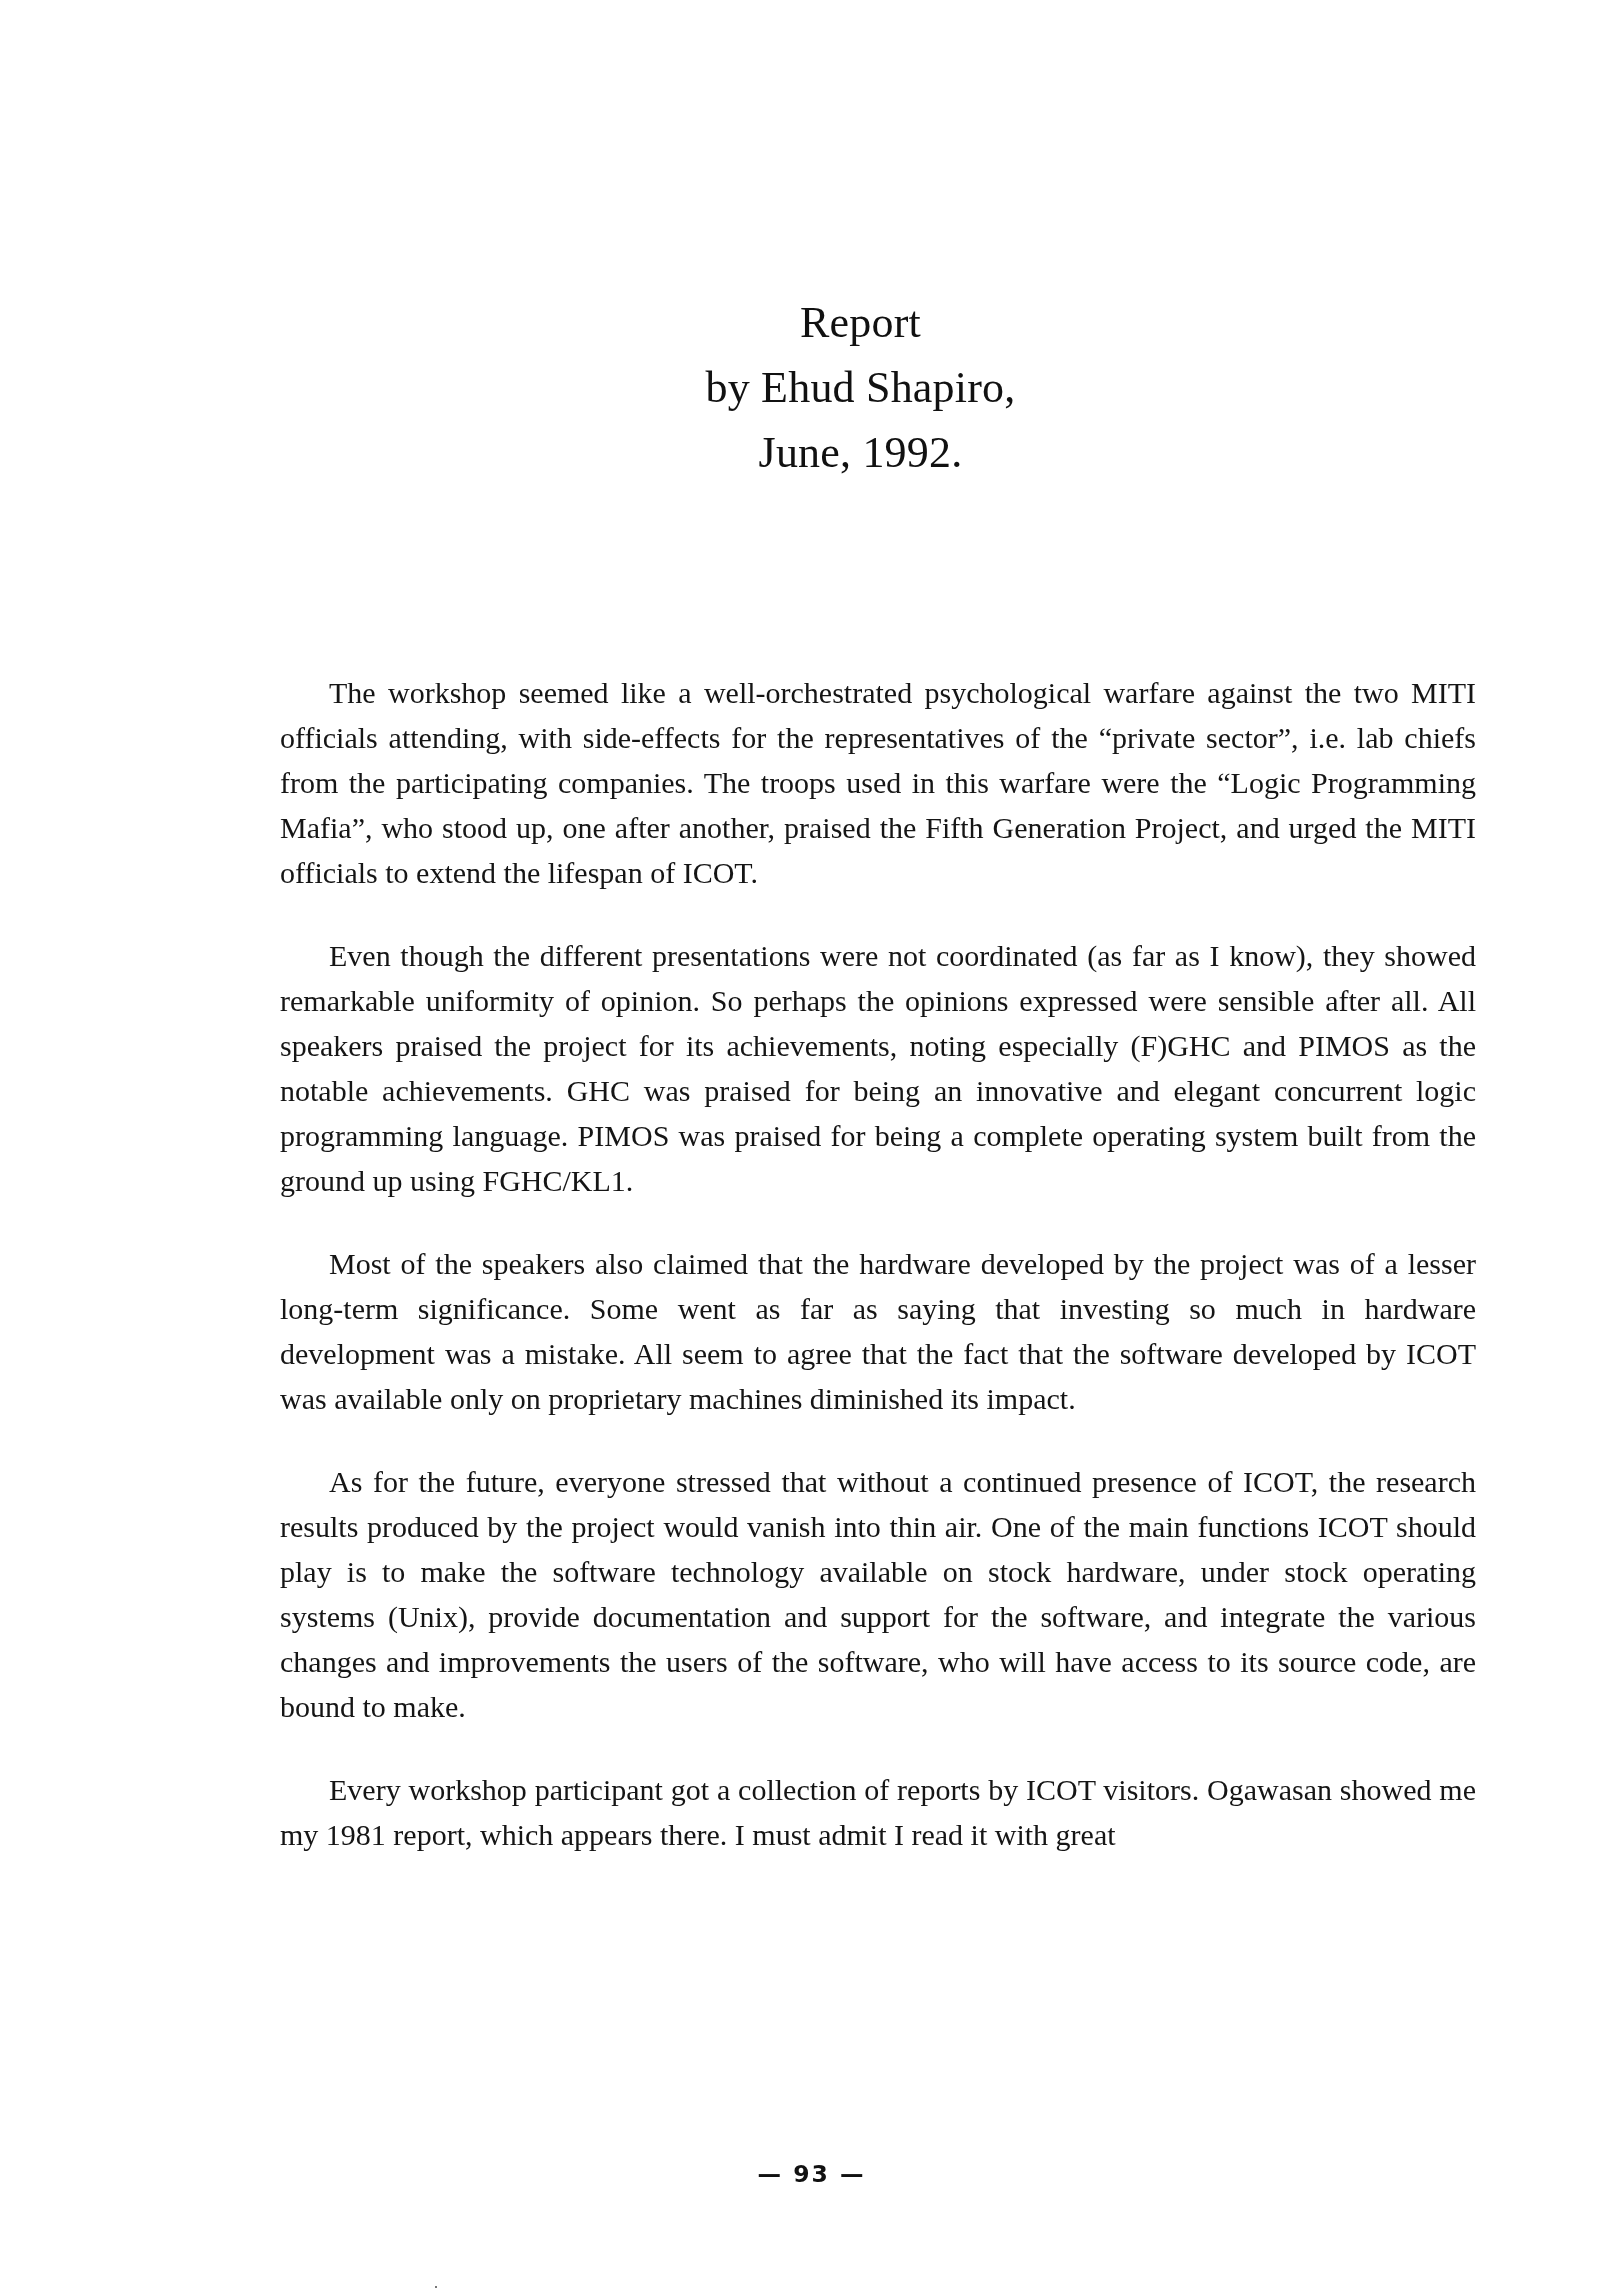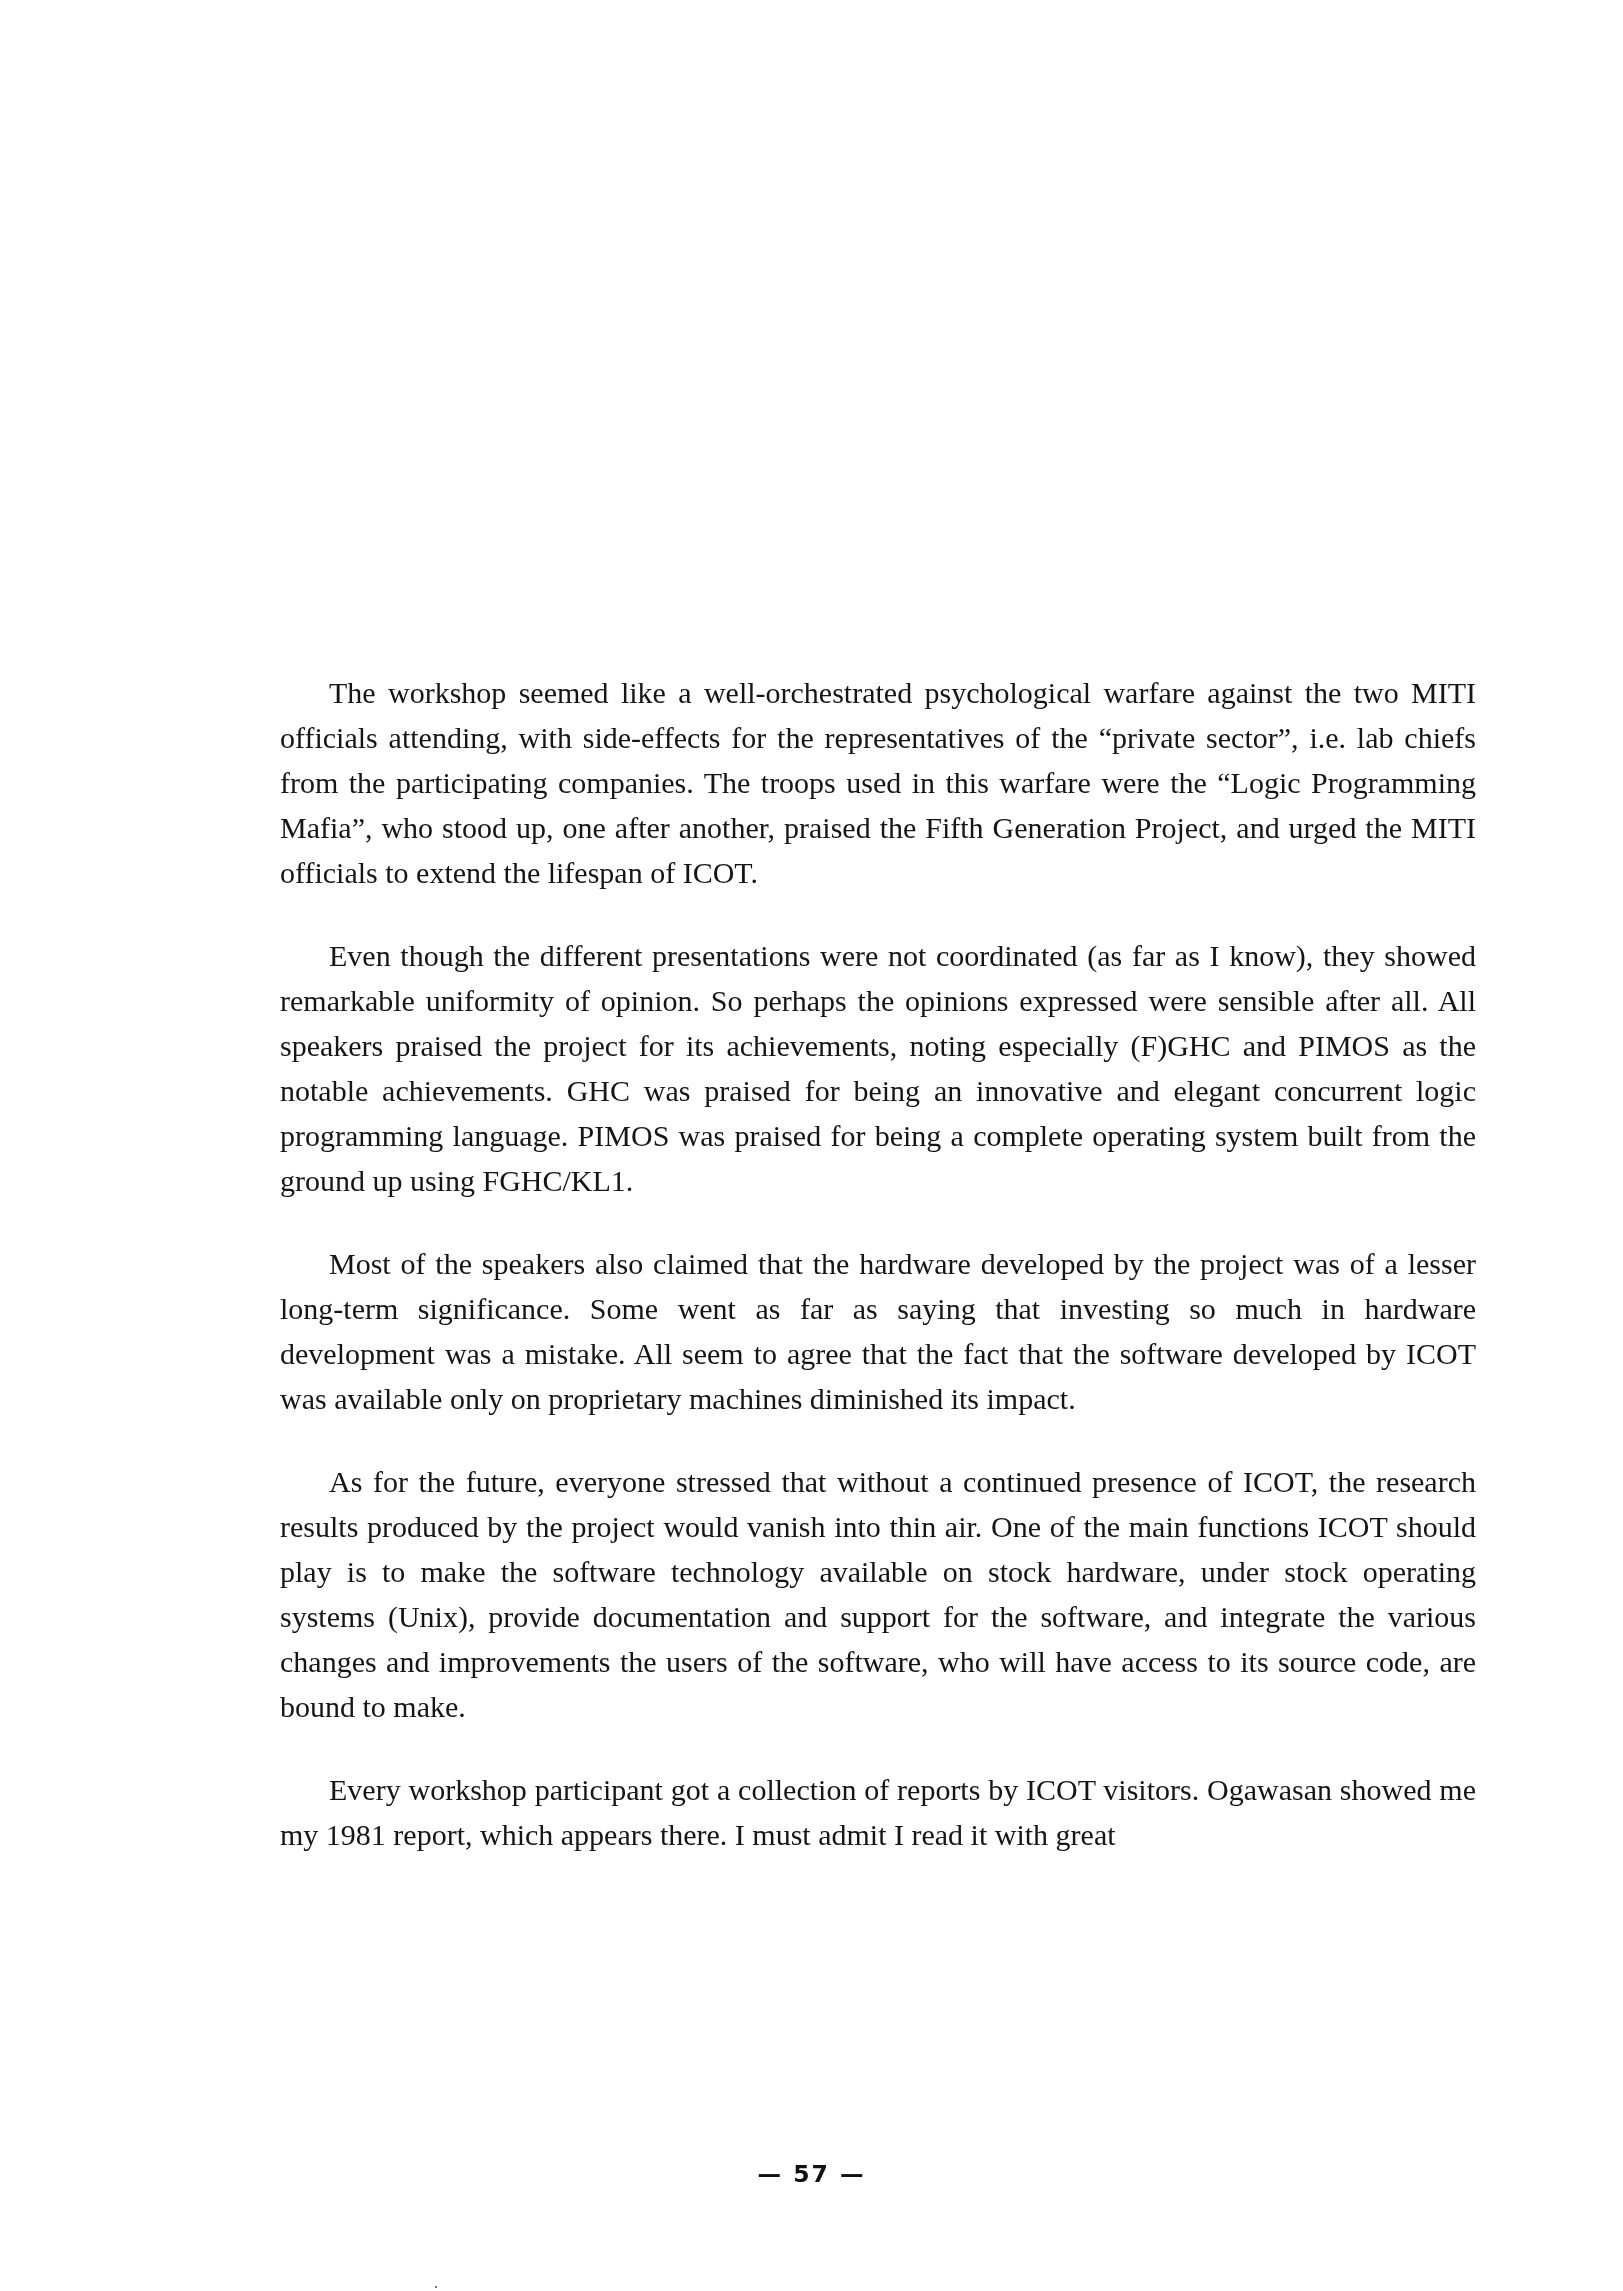--- a/index.html
+++ b/index.html
@@ -75,28 +75,33 @@
       width: 2px;
       height: 2px;
       background: #777;
     }
   </style>
 </head>
 <body>
 
 <div class="page">
 
+  <div class="title-block">
+    <div>Report</div>
+    <div>by Ehud Shapiro,</div>
+    <div>June, 1992.</div>
+  </div>
 
   <div class="body-text">
     <p>The workshop seemed like a well-orchestrated psychological warfare against the two MITI officials attending, with side-effects for the representatives of the “private sec­tor”, i.e. lab chiefs from the participating companies. The troops used in this warfare were the “Logic Programming Mafia”, who stood up, one after another, praised the Fifth Generation Project, and urged the MITI officials to extend the lifespan of ICOT.</p>
     <p>Even though the different presentations were not coordinated (as far as I know), they showed remarkable uniformity of opinion. So perhaps the opinions expressed were sensible after all.  All speakers praised the project for its achievements, noting espe­cially (F)GHC and PIMOS as the notable achievements. GHC was praised for being an innovative and elegant concurrent logic programming language. PIMOS was praised for being a complete operating system built from the ground up using FGHC/KL1.</p>
     <p>Most of the speakers also claimed that the hardware developed by the project was of a lesser long-term significance. Some went as far as saying that investing so much in hardware development was a mistake. All seem to agree that the fact that the software developed by ICOT was available only on proprietary machines diminished its impact.</p>
     <p>As for the future, everyone stressed that without a continued presence of ICOT, the research results produced by the project would vanish into thin air.  One of the main functions ICOT should play is to make the software technology available on stock hardware, under stock operating systems (Unix), provide documentation and support for the software, and integrate the various changes and improvements the users of the software, who will have access to its source code, are bound to make.</p>
     <p>Every workshop participant got a collection of reports by ICOT visitors.  Ogawa­san showed me my 1981 report, which appears there. I must admit I read it with great</p>
   </div>
 
   <div class="page-number">
-    <span>— 57 —</span>
+    <span>— 93 —</span>
   </div>
 
   <div class="speck"></div>
 </div>
 
 
 </body></html>

